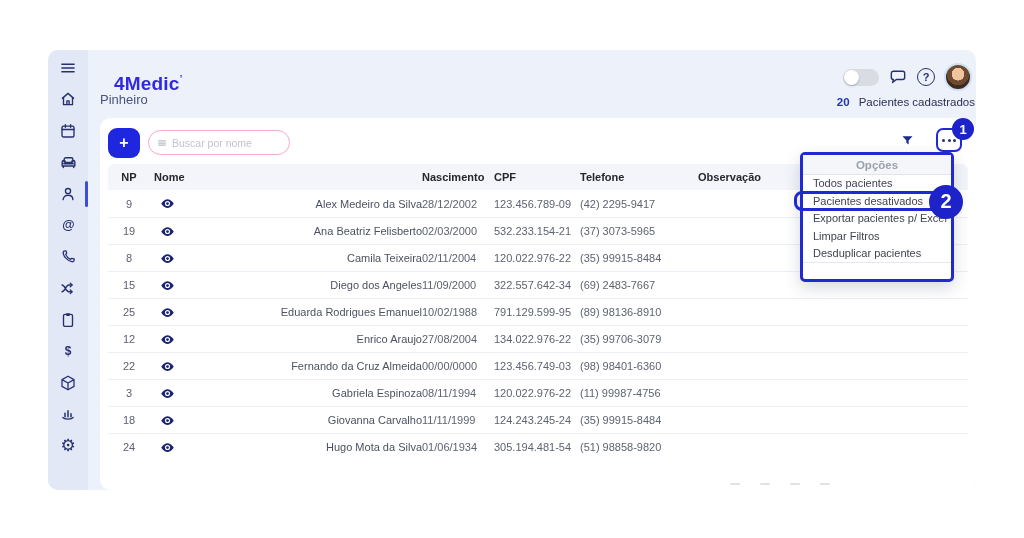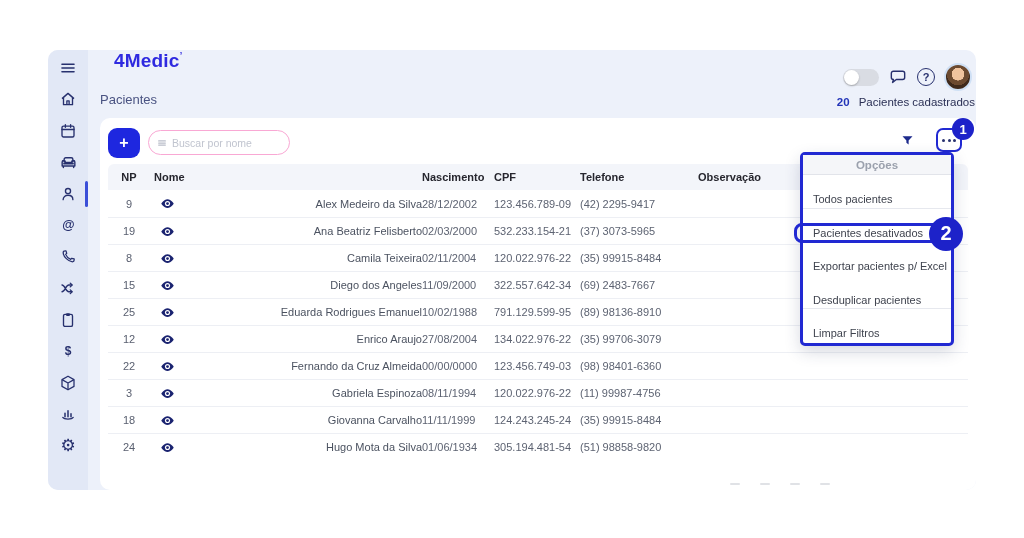--- a/index.html
+++ b/index.html
@@ -22,21 +22,21 @@
   .sidebar{position:absolute;left:0;top:0;width:40px;height:440px;
     background:#e2e8f6;border-radius:10px 0 0 10px;display:flex;
     flex-direction:column;align-items:center;padding-top:2px;}
   .sb-item{width:40px;height:31.5px;display:flex;align-items:center;
     justify-content:center;color:var(--navy);position:relative;cursor:pointer;}
   .sb-item svg{display:block;}
   .sb-item.active::after{content:"";position:absolute;right:0;top:3px;
     height:26px;width:3px;border-radius:2px;background:#3b4fd8;}
   .gear-glyph{font-size:17px;line-height:1;color:var(--navy);}
   
-  .logo{position:absolute;left:66px;top:0;font-size:19px;color:var(--accent);
+  .logo{position:absolute;left:66px;top:23px;font-size:19px;color:var(--accent);
     letter-spacing:.2px;}
   .logo .b{font-weight:800;}
   .logo .r{font-weight:600;}
   .logo .mark{font-size:9px;vertical-align:top;font-weight:800;}
   .top-right{position:absolute;right:4px;top:13px;display:flex;gap:9px;
     align-items:center;}
   .toggle{width:36px;height:17px;border-radius:9px;background:#d9dce3;
     position:relative;cursor:pointer;}
   .toggle .knob{position:absolute;left:1px;top:1px;width:15px;height:15px;
     border-radius:50%;background:#fff;box-shadow:0 1px 2px rgba(0,0,0,.25);}
@@ -84,26 +84,26 @@
   .t-head .c-np{text-align:center;}
   .t-head .c-nome{grid-column:2/4;padding-left:4px;}
   .t-row{height:27px;font-size:11px;color:var(--cell);cursor:pointer;}
   .t-row + .t-row{border-top:1px solid #edeff4;}
   .t-row .c-np{text-align:center;color:#5a6070;}
   .t-row .c-eye{display:flex;justify-content:center;align-items:center;}
   .t-row .c-nome{color:#4b5260;padding-left:4px;text-align:right;}
   
   .menu{position:absolute;left:700px;top:34px;width:154px;background:#fff;
     border:3px solid var(--ann);border-radius:5px;z-index:20;
-    box-shadow:0 6px 16px rgba(40,50,90,.18);padding-bottom:0;}
+    box-shadow:0 6px 16px rgba(40,50,90,.18);padding-bottom:16px;}
   .menu-head{height:20px;background:#f5f6f9;border-bottom:1px solid #e2e4ea;
     display:flex;align-items:center;justify-content:center;color:#9ba1ad;
     font-size:11.5px;font-weight:600;}
   .menu-item{height:17.5px;line-height:17.5px;padding-left:10px;font-size:11px;
-    color:#3f434e;position:relative;cursor:pointer;white-space:nowrap;margin-top:16px;}
+    color:#3f434e;position:relative;cursor:pointer;white-space:nowrap;}
   .menu-item.mi-divider{border-bottom:1px solid #e6e8ee;}
   .menu-item.mi-highlight::before{content:"";position:absolute;left:-9px;
     right:6px;top:-2px;bottom:-2px;border:3px solid var(--ann);
     border-radius:8px;pointer-events:none;}
   .ann-circle{position:absolute;right:-12px;top:-8px;width:34px;height:34px;
     border-radius:50%;background:var(--ann-fill);color:#fff;font-size:20px;
     font-weight:700;display:flex;align-items:center;justify-content:center;
     z-index:30;}
   .ann-circle:empty{display:none;}
   
@@ -196,21 +196,21 @@
       </div>
     <div class="icon-btn">
       <svg width="20" height="20" viewBox="0 0 24 24" fill="none" stroke="#27306e" stroke-width="1.7" stroke-linejoin="round">
           <path d="M6.5 5h11A2.5 2.5 0 0 1 20 7.5v5a2.5 2.5 0 0 1-2.5 2.5H10l-4.5 3.5L6.5 15A2.5 2.5 0 0 1 4 12.5v-5A2.5 2.5 0 0 1 6.5 5z"></path>
         </svg>
     </div>
     <div class="help">?</div>
     <div class="avatar"></div>
   </div>
 
-  <div class="page-title">Pacientes</div>
+  <div class="page-title">Pinheiro</div>
   <div class="count"><span class="n">20</span><span>Pacientes cadastrados</span></div>
 
   <div class="card">
 
     <div class="add-btn">+</div>
 
     <div class="search">
       <svg width="10" height="10" viewBox="0 0 24 24" fill="none" stroke="#b9bdc9" stroke-width="3" stroke-linecap="round">
           <path d="M4 7h16M4 12h16M4 17h16"></path>
         </svg>
@@ -399,28 +399,28 @@
           
         </div>
         <div class="menu-item mi-highlight mi-divider">
           <span>Pacientes desativados</span>
           <span class="ann-circle">2</span>
         </div>
         <div class="menu-item">
           <span>Exportar pacientes p/ Excel</span>
           
         </div>
+        <div class="menu-item">
+          <span>Limpar Filtros</span>
+          
+        </div>
         <div class="menu-item mi-divider">
           <span>Desduplicar pacientes</span>
           
         </div>
-        <div class="menu-item">
-          <span>Limpar Filtros</span>
-          
-        </div>
     </div>
 
     <div class="pg-faint">
         <i></i>
         <i></i>
         <i></i>
         <i></i>
       </div>
   </div>
 </div>

